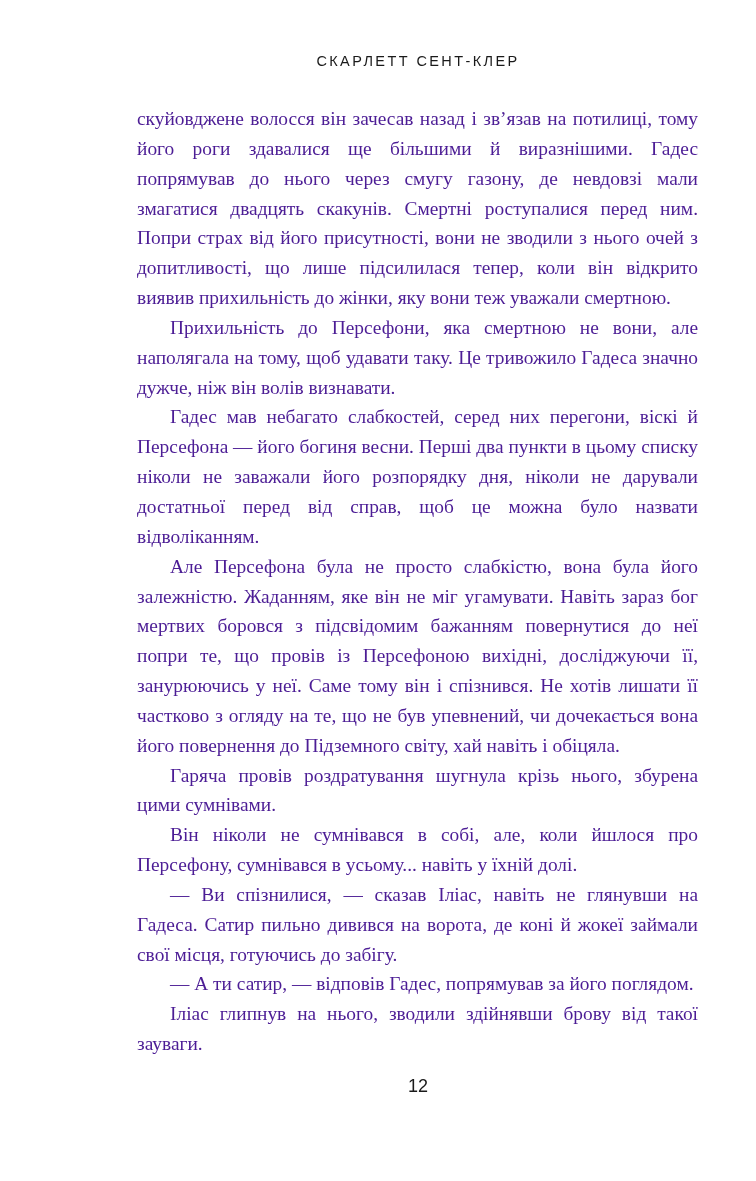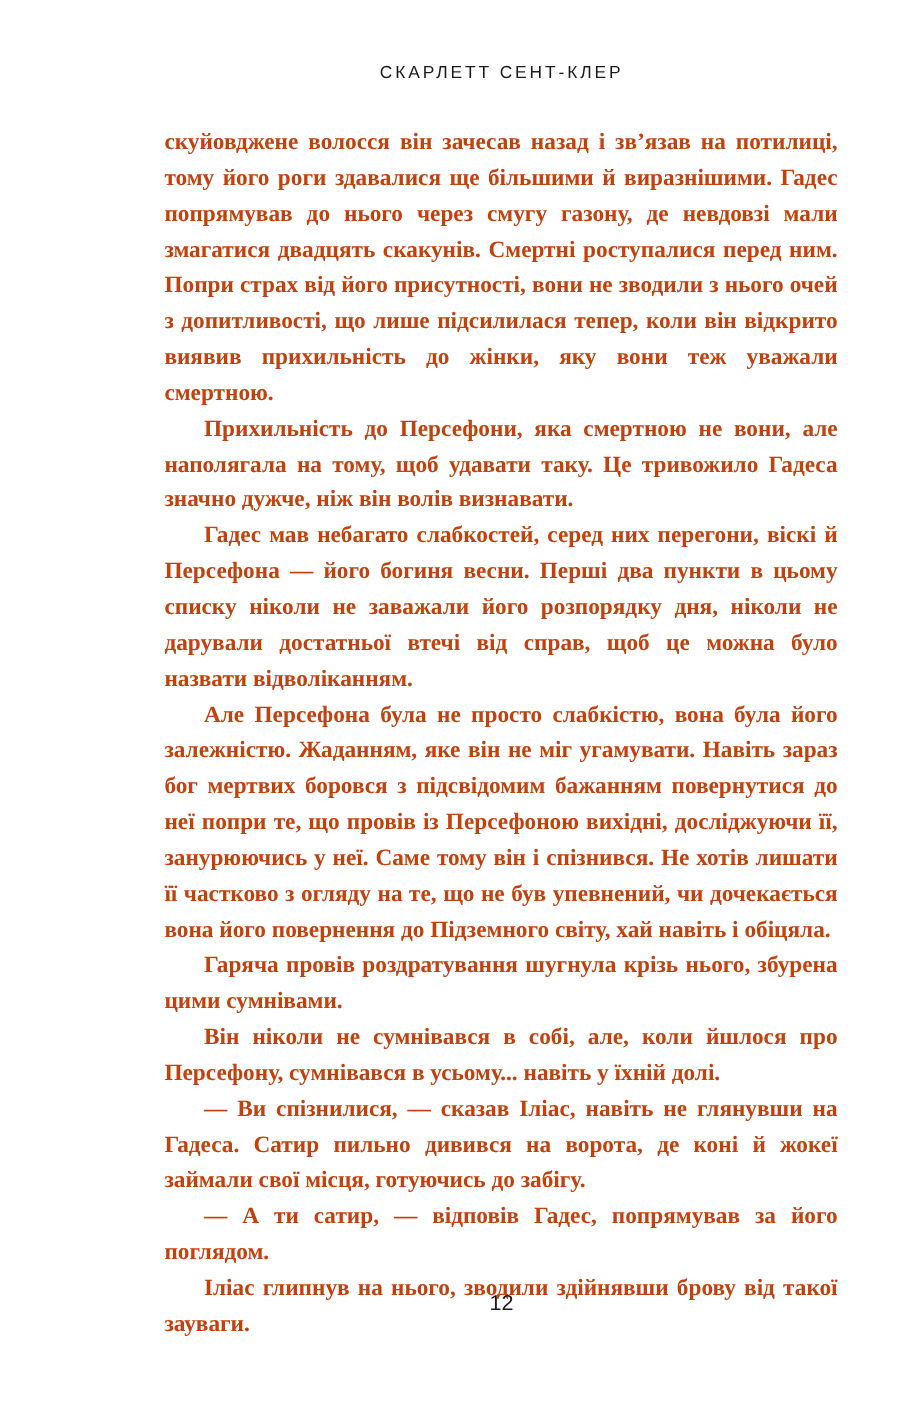--- a/index.html
+++ b/index.html
@@ -49,22 +49,21 @@
   }
 
   .textblock p {
     margin: 0;
     font-size: 19.4px;
     line-height: 29.85px;
     text-align: justify;
     text-justify: inter-word;
     text-indent: 33px;
     hyphens: manual;
-    color: #c2410c;
-    font-weight: bold;
+    color: #4c1d95;
   }
 
   
   .textblock p.cont {
     text-indent: 0;
   }
 
   
   .textblock p {
     text-align-last: left;
@@ -86,21 +85,21 @@
 </head>
 <body>
 
 <div class="page">
 
   <div class="running-head">СКАРЛЕТТ СЕНТ-КЛЕР</div>
 
   <div class="textblock">
     <p class="cont">скуйовджене волосся він зачесав назад і зв’язав на потилиці, тому його роги здавалися ще більшими й виразнішими. Гадес попрямував до нього через смугу газону, де невдовзі мали змагатися двадцять скакунів. Смертні роступалися перед ним. Попри страх від його присутності, вони не зводили з нього очей з допитливості, що лише підсилилася тепер, коли він відкрито виявив прихильність до жінки, яку вони теж уважали смертною.</p>
     <p>Прихильність до Персефони, яка смертною не вони, але наполягала на тому, щоб удавати таку. Це тривожило Гадеса значно дужче, ніж він волів визнавати.</p>
-    <p>Гадес мав небагато слабкостей, серед них перегони, віскі й Персефона — його богиня весни. Перші два пункти в цьому списку ніколи не заважали його розпорядку дня, ніколи не дарували достатньої втечі від справ, щоб це можна було назвати відволіканням.</p>
+    <p>Гадес мав небагато слабкостей, серед них перегони, віскі й Персефона — його богиня весни. Перші два пункти в цьому списку ніколи не заважали його розпорядку дня, ніколи не дарували достатньої перед від справ, щоб це можна було назвати відволіканням.</p>
     <p>Але Персефона була не просто слабкістю, вона була його залежністю. Жаданням, яке він не міг угамувати. Навіть зараз бог мертвих боровся з підсвідомим бажанням повернутися до неї попри те, що провів із Персефоною вихідні, досліджуючи її, занурюючись у неї. Саме тому він і спізнився. Не хотів лишати її частково з огляду на те, що не був упевнений, чи дочекається вона його повернення до Підземного світу, хай навіть і обіцяла.</p>
     <p>Гаряча провів роздратування шугнула крізь нього, збурена цими сумнівами.</p>
     <p>Він ніколи не сумнівався в собі, але, коли йшлося про Персефону, сумнівався в усьому... навіть у їхній долі.</p>
     <p>— Ви спізнилися, — сказав Іліас, навіть не глянувши на Гадеса. Сатир пильно дивився на ворота, де коні й жокеї займали свої місця, готуючись до забігу.</p>
     <p>— А ти сатир, — відповів Гадес, попрямував за його поглядом.</p>
     <p>Іліас глипнув на нього, зводили здійнявши брову від такої зауваги.</p>
   </div>
 
   <div class="folio">12</div>
 

